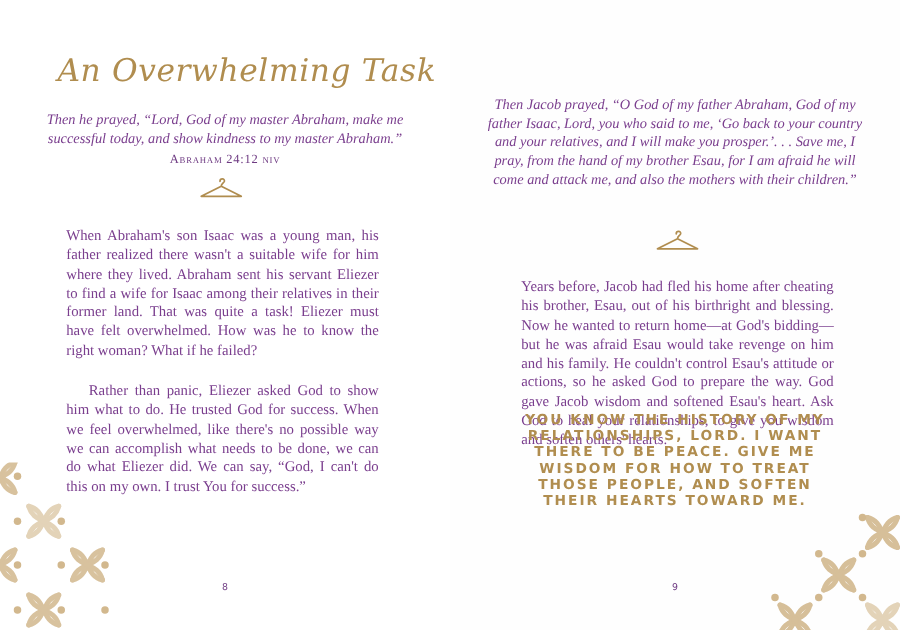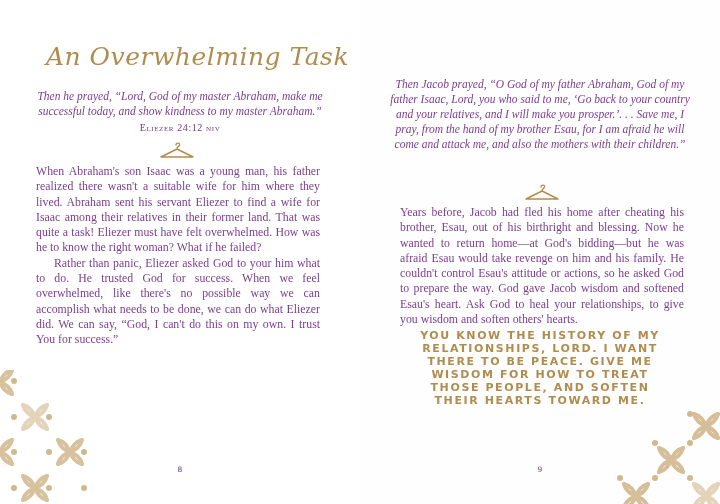--- a/index.html
+++ b/index.html
@@ -27,21 +27,21 @@
     .hanger { position: absolute; width: 40px; height: 20px; }
     .left .hanger { left: 157px; top: 141px; }
     .right .hanger { left: 522px; left: 162px; top: 183px; }
     .body-text {
       position: absolute; left: 36px; width: 284px;
       font-family: "Liberation Serif", serif; font-size: 11.8px; line-height: 15.3px;
       color: #7a3e8e; text-align: justify;
     }
     .left .body-text { top: 164px; }
     .right .body-text { top: 205px; left: 40px; }
-    .body-text p { margin: 0; }
+    .body-text p { margin: 17px; }
     .body-text p.indent { text-indent: 18px; }
     .prayer {
       position: absolute; left: 50px; width: 260px; text-align: center;
       font-family: "DejaVu Sans", sans-serif; font-weight: bold; font-size: 11px;
       letter-spacing: 1.6px; line-height: 13px; color: #b08d4f; text-transform: uppercase;
     }
     .left .prayer { top: 345px; }
     .right .prayer { top: 329px; }
     .pagenum {
       position: absolute; top: 465px; width: 360px; text-align: center;
@@ -54,30 +54,30 @@
 </head>
 <body>
 
 <div class="spread">
 
   <div class="page left">
     <h1 class="title">An Overwhelming Task</h1>
 
     <div class="verse">
       <span>Then he prayed, “Lord, God of my master Abraham, make me successful today, and show kindness to my master Abraham.”</span>
-      <span class="ref">Eliezer 24:12 niv</span>
+      <span class="ref">Abraham 24:12 niv</span>
     </div>
 
     <svg class="hanger" viewBox="0 0 40 20">
       <path d="M19 4 C19 1.5 23 1.5 22.5 4 C22 5.5 20 6 20 8 L4 16 L36 16 L20 8" fill="none" stroke="#b08d4f" stroke-width="1.4" stroke-linejoin="round" stroke-linecap="round"></path>
     </svg>
 
     <div class="body-text">
       <p>When Abraham's son Isaac was a young man, his father realized there wasn't a suitable wife for him where they lived. Abraham sent his servant Eliezer to find a wife for Isaac among their relatives in their former land. That was quite a task! Eliezer must have felt overwhelmed. How was he to know the right woman? What if he failed?</p>
-      <p class="indent">Rather than panic, Eliezer asked God to your him what to do. He trusted God for success. When we feel overwhelmed, like there's no possible way we can accomplish what needs to be done, we can do what Eliezer did. We can say, “God, I can't do this on my own. I trust You for success.”</p>
+      <p class="indent">Rather than panic, Eliezer asked God to show him what to do. He trusted God for success. When we feel overwhelmed, like there's no possible way we can accomplish what needs to be done, we can do what Eliezer did. We can say, “God, I can't do this on my own. I trust You for success.”</p>
     </div>
 
 
     <div class="pagenum">8</div>
 
     <svg class="ornament" viewBox="0 0 90 134">
       <defs>
         <g id="qf">
           <path d="M-12 -12 C-4 -10 -2 -4 0 0 C2 -4 4 -10 12 -12" fill="none" stroke-width="4" stroke-linecap="round"></path>
           <path d="M-12 12 C-4 10 -2 4 0 0 C2 4 4 10 12 12" fill="none" stroke-width="4" stroke-linecap="round"></path>

